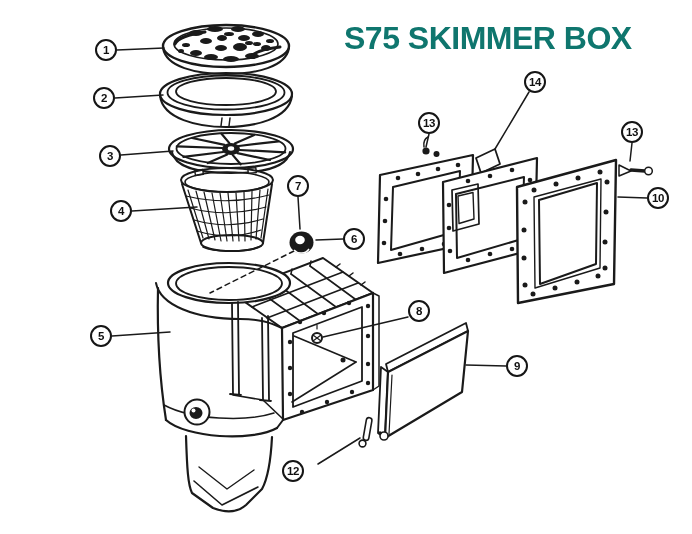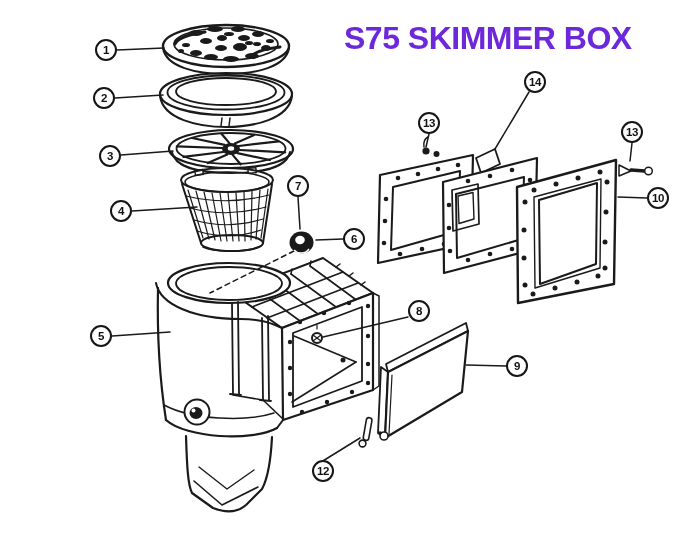--- a/index.html
+++ b/index.html
@@ -1,19 +1,19 @@
 <!DOCTYPE html>
 <html><head>
 <meta charset="utf-8">
 <style>
   html,body{margin:0;padding:0;background:#ffffff;}
   .stage{position:relative;width:692px;height:534px;background:#ffffff;overflow:hidden;
          font-family:"Liberation Sans",sans-serif;}
   .title{position:absolute;left:344px;top:20px;margin:0;font-size:32px;font-weight:700;
-         letter-spacing:-0.5px;color:#6d28d9;white-space:nowrap;}
+         letter-spacing:-0.5px;color:#0f766e;white-space:nowrap;}
   svg{position:absolute;left:0;top:0;}
   .ln{stroke:#1a1a1a;fill:none;stroke-linecap:round;stroke-linejoin:round;}
   .fw{fill:#ffffff;}
   .fk{fill:#1a1a1a;stroke:none;}
   .callout{position:absolute;width:22px;height:22px;box-sizing:border-box;
            border:2px solid #151515;border-radius:50%;background:#fff;
            display:flex;align-items:center;justify-content:center;
            font-size:11.5px;font-weight:700;color:#111;letter-spacing:-0.5px;}
 </style>
 </head>
@@ -314,17 +314,17 @@
   <div class="callout" style="left:93px;top:87px">2</div>
   <div class="callout" style="left:99px;top:145px">3</div>
   <div class="callout" style="left:110px;top:200px">4</div>
   <div class="callout" style="left:90px;top:325px">5</div>
   <div class="callout" style="left:343px;top:228px">6</div>
   <div class="callout" style="left:287px;top:175px">7</div>
   <div class="callout" style="left:408px;top:300px">8</div>
   <div class="callout" style="left:506px;top:355px">9</div>
   <div class="callout" style="left:647px;top:187px">10</div>
   <div class="callout" style="left:524px;top:71px">14</div>
-  <div class="callout" style="left:312px;top:460px">12</div>
+  <div class="callout" style="left:282px;top:460px">12</div>
   <div class="callout" style="left:418px;top:112px">13</div>
   <div class="callout" style="left:621px;top:121px">13</div>
 
 </div>
 
 </body></html>

